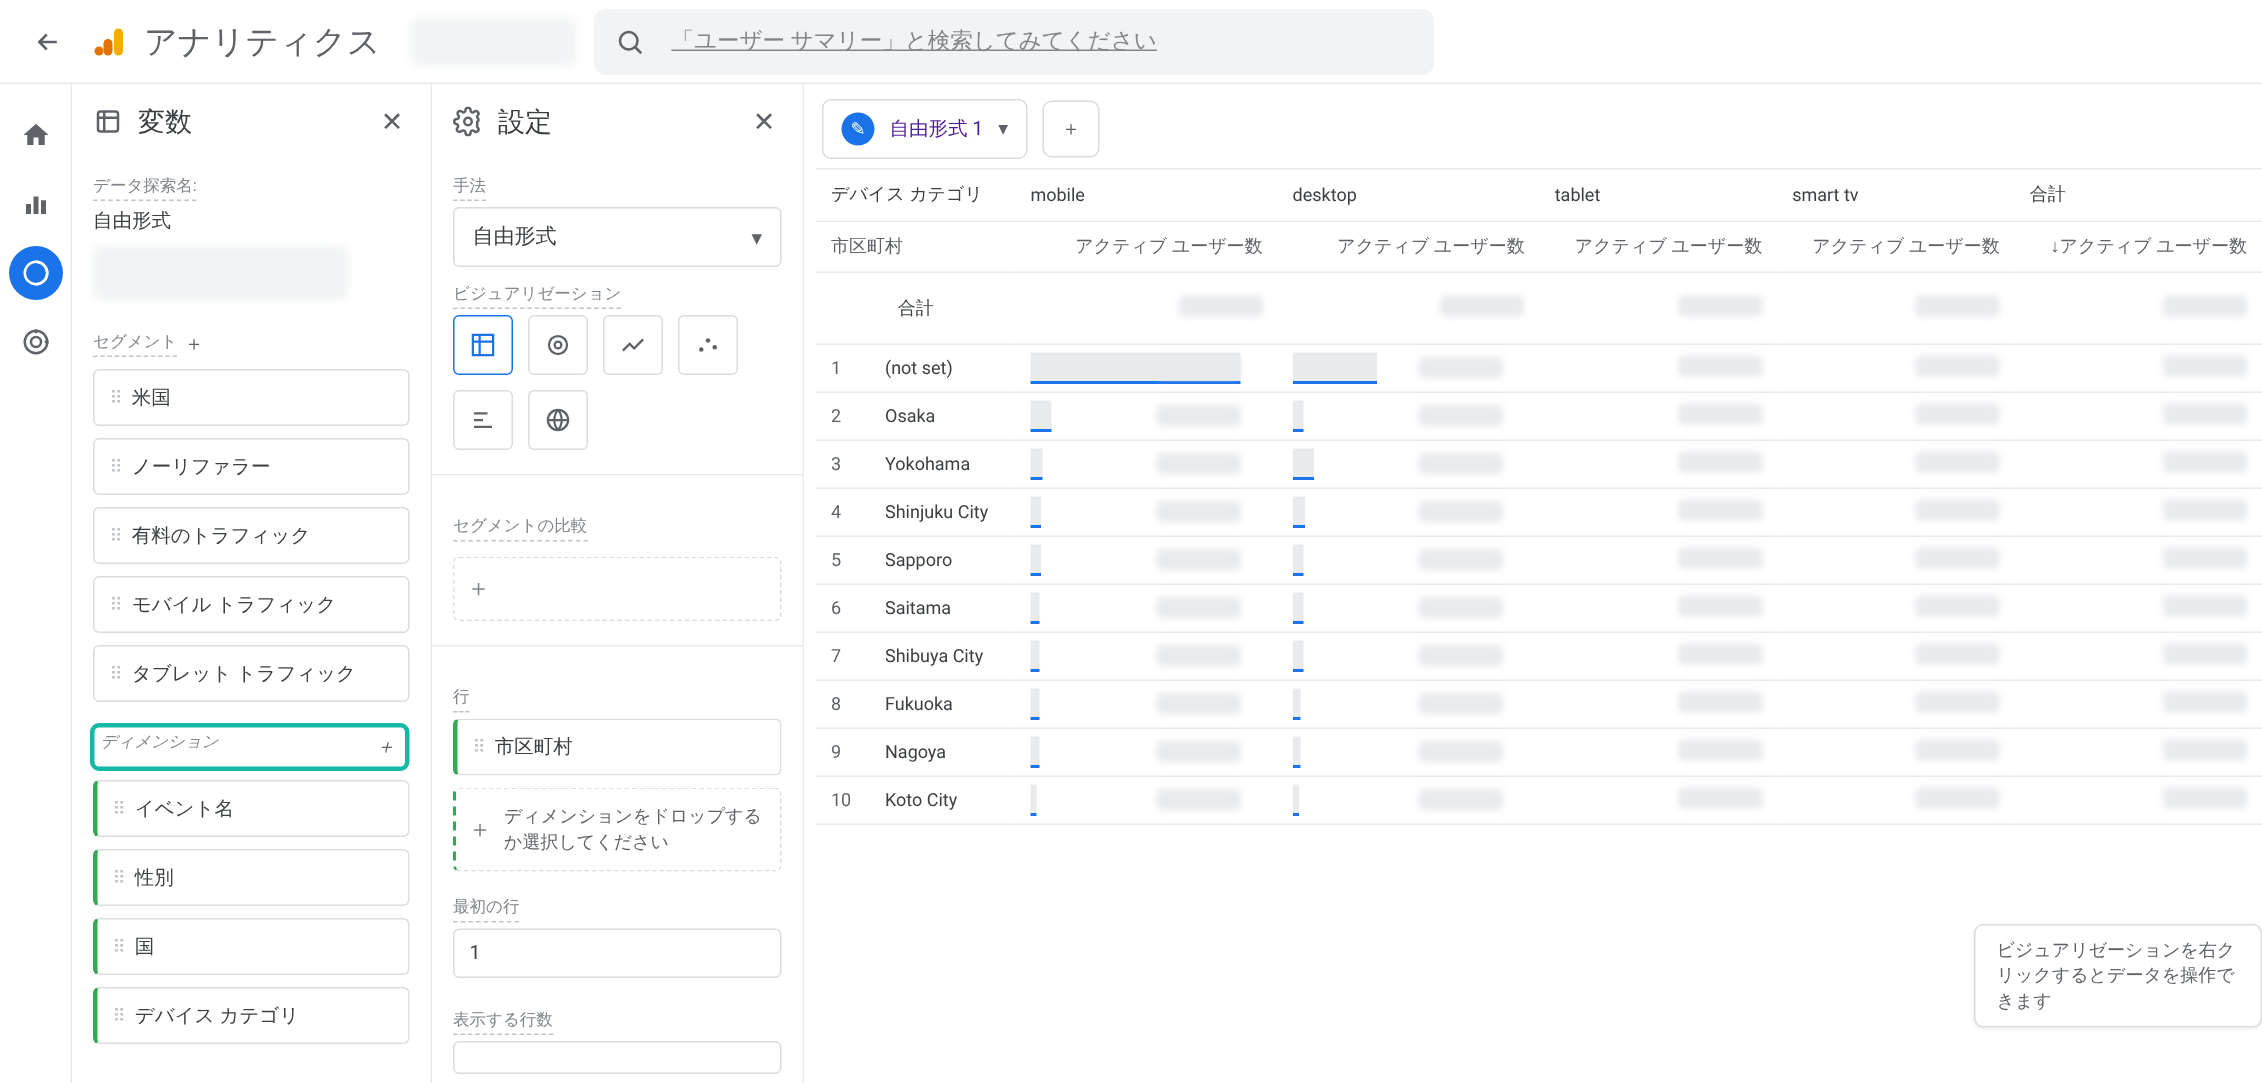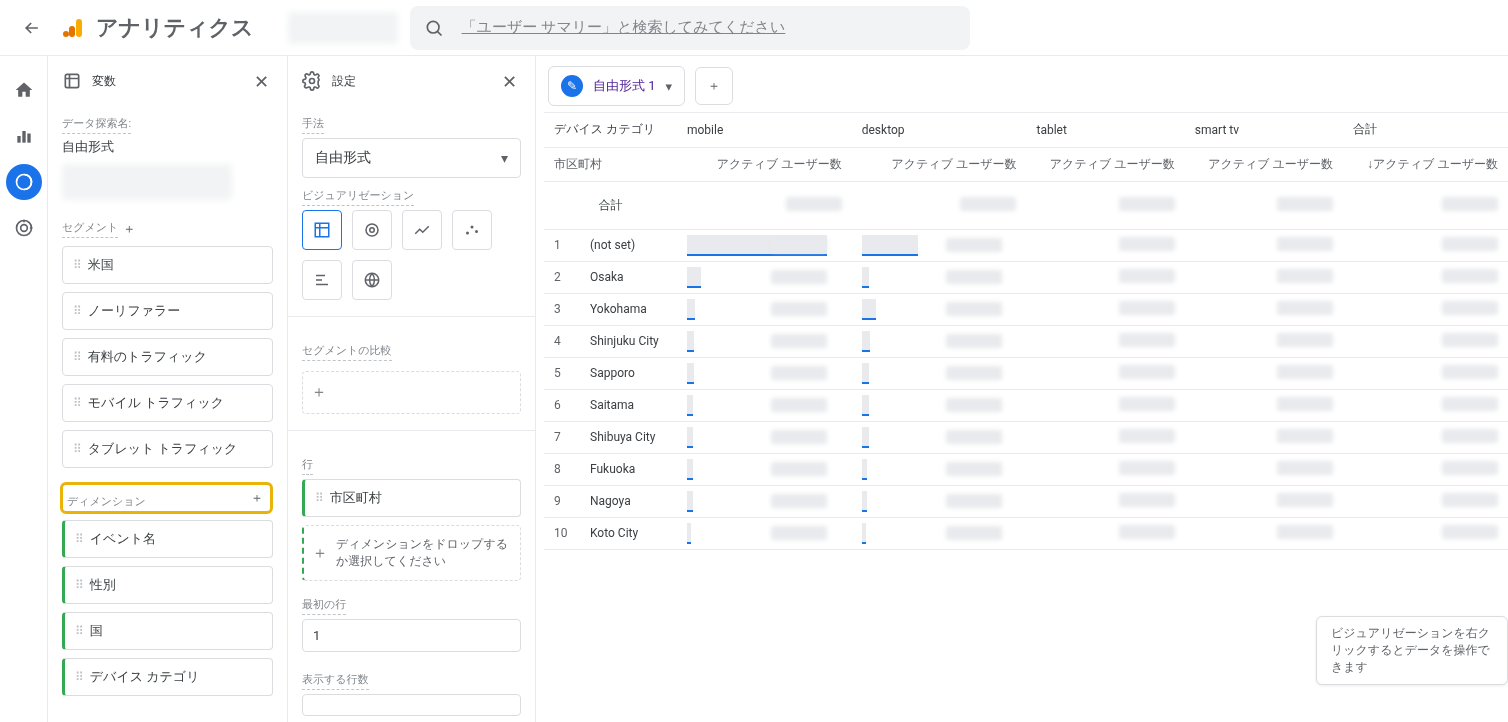--- a/index.html
+++ b/index.html
@@ -1,51 +1,51 @@
 <!DOCTYPE html>
 <html><head>
 <meta charset="utf-8">
 <style>
 * { box-sizing: border-box; margin: 0; padding: 0; }
 body { font-family: "Google Sans", Roboto, Arial, sans-serif; font-size: 13px; color: #3c4043; background: #fff; overflow: hidden; }
 .app { display: flex; flex-direction: column; height: 722px; width: 1508px; }
 .topbar { display: flex; align-items: center; height: 56px; padding: 0 12px; border-bottom: 1px solid #e8eaed; }
 .back-btn { width: 40px; height: 40px; display: flex; align-items: center; justify-content: center; cursor: pointer; border-radius: 50%; }
 .logo { width: 24px; height: 24px; margin: 0 10px; }
-.product-name { font-size: 22px; color: #5f6368; font-weight: 700; margin-right: 34px; white-space: nowrap; }
+.product-name { font-size: 22px; color: #5f6368; font-weight: 400; margin-right: 20px; white-space: nowrap; }
 .account-blur { width: 110px; height: 32px; background: #f1f3f4; filter: blur(3px); border-radius: 4px; margin-right: 12px; }
 .searchbar { flex: 0 0 560px; height: 44px; background: #f1f3f4; border-radius: 8px; display: flex; align-items: center; padding: 0 14px; color: #5f6368; }
 .searchbar .sicon { margin-right: 18px; }
 .searchbar .sph { font-size: 15px; color: #80868b; text-decoration: underline; }
 .body { display: flex; flex: 1; overflow: hidden; }
 .leftnav { width: 48px; display: flex; flex-direction: column; align-items: center; padding-top: 16px; border-right: 1px solid #e8eaed; }
 .nav-icon { width: 36px; height: 36px; display: flex; align-items: center; justify-content: center; border-radius: 50%; margin-bottom: 10px; color: #5f6368; cursor: pointer; }
 .nav-icon.active { background: #1a73e8; color: #fff; }
 .panel { border-right: 1px solid #e8eaed; display: flex; flex-direction: column; overflow-y: auto; }
 .panel::-webkit-scrollbar { width: 8px; }
 .panel::-webkit-scrollbar-thumb { background: #dadce0; border-radius: 4px; }
 .panel-vars { width: 240px; }
 .panel-settings { width: 248px; }
 .panel-header { display: flex; align-items: center; padding: 12px 14px; height: 50px; }
 .panel-header .ph-icon { margin-right: 10px; }
-.panel-header .ph-title { font-size: 12px; color: #3c4043; font-weight: 500; }
+.panel-header .ph-title { font-size: 18px; color: #3c4043; font-weight: 500; }
 .panel-header .spacer { flex: 1; }
 .close-x { color: #5f6368; cursor: pointer; font-size: 18px; padding: 4px; }
 .panel-body { padding: 0 14px 20px; }
 .label-sm { font-size: 11px; color: #80868b; margin: 10px 0 4px; border-bottom: 1px dashed #c0c4c8; padding-bottom: 2px; display: inline-block; }
 .value-plain { font-size: 13px; color: #3c4043; margin-bottom: 8px; }
 .blur-box { width: 170px; height: 36px; background: #f1f3f4; border-radius: 4px; filter: blur(3px); margin: 8px 0 14px; }
 .section-row { display: flex; align-items: center; justify-content: flex-start; margin: 18px 0 6px; }
 .section-lbl { font-size: 11px; color: #80868b; border-bottom: 1px dashed #c0c4c8; padding-bottom: 2px; }
 .plus-sm { color: #5f6368; cursor: pointer; width: 22px; height: 22px; display: flex; align-items: center; justify-content: center; }
 .chip { display: flex; align-items: center; border: 1px solid #dadce0; border-radius: 4px; padding: 9px 10px; margin-bottom: 8px; cursor: grab; background: #fff; }
 .chip .grip { color: #bdc1c6; margin-right: 8px; font-size: 12px; letter-spacing: -2px; }
 .chip .chip-lbl { font-size: 13px; color: #3c4043; }
 .chip.green { border-left: 3px solid #34a853; }
-.red-box { border: 3px solid #eab308; border-radius: 6px; padding: 2px; margin: 14px 0 6px -2px; display: flex; justify-content: space-between; align-items: flex-end; }
+.red-box { border: 3px solid #14b8a6; border-radius: 6px; padding: 2px; margin: 14px 0 6px -2px; display: flex; justify-content: space-between; align-items: flex-start; font-style: italic; }
 .red-box .section-lbl { border: none; padding: 0 0 0 2px; }
 .select-box { border: 1px solid #dadce0; border-radius: 4px; padding: 10px 12px; display: flex; align-items: center; justify-content: space-between; cursor: pointer; font-size: 14px; color: #3c4043; margin-bottom: 8px; }
 .caret { color: #5f6368; }
 .hr { border: none; border-top: 1px solid #e8eaed; margin: 16px -14px; }
 .viz-row { display: flex; flex-wrap: wrap; gap: 10px; margin-bottom: 12px; }
 .viz-btn { width: 40px; height: 40px; border: 1px solid #dadce0; border-radius: 4px; display: flex; align-items: center; justify-content: center; color: #5f6368; cursor: pointer; }
 .viz-btn.active { border-color: #1a73e8; color: #1a73e8; }
 .dropzone { border: 1px dashed #dadce0; border-radius: 4px; padding: 10px 8px; display: flex; align-items: center; color: #5f6368; font-size: 12px; margin-top: 6px; }
 .dropzone .plus-in { color: #80868b; margin-right: 8px; font-size: 16px; }
 .dz-dashed-left { border-left: 2px dashed #34a853; }

